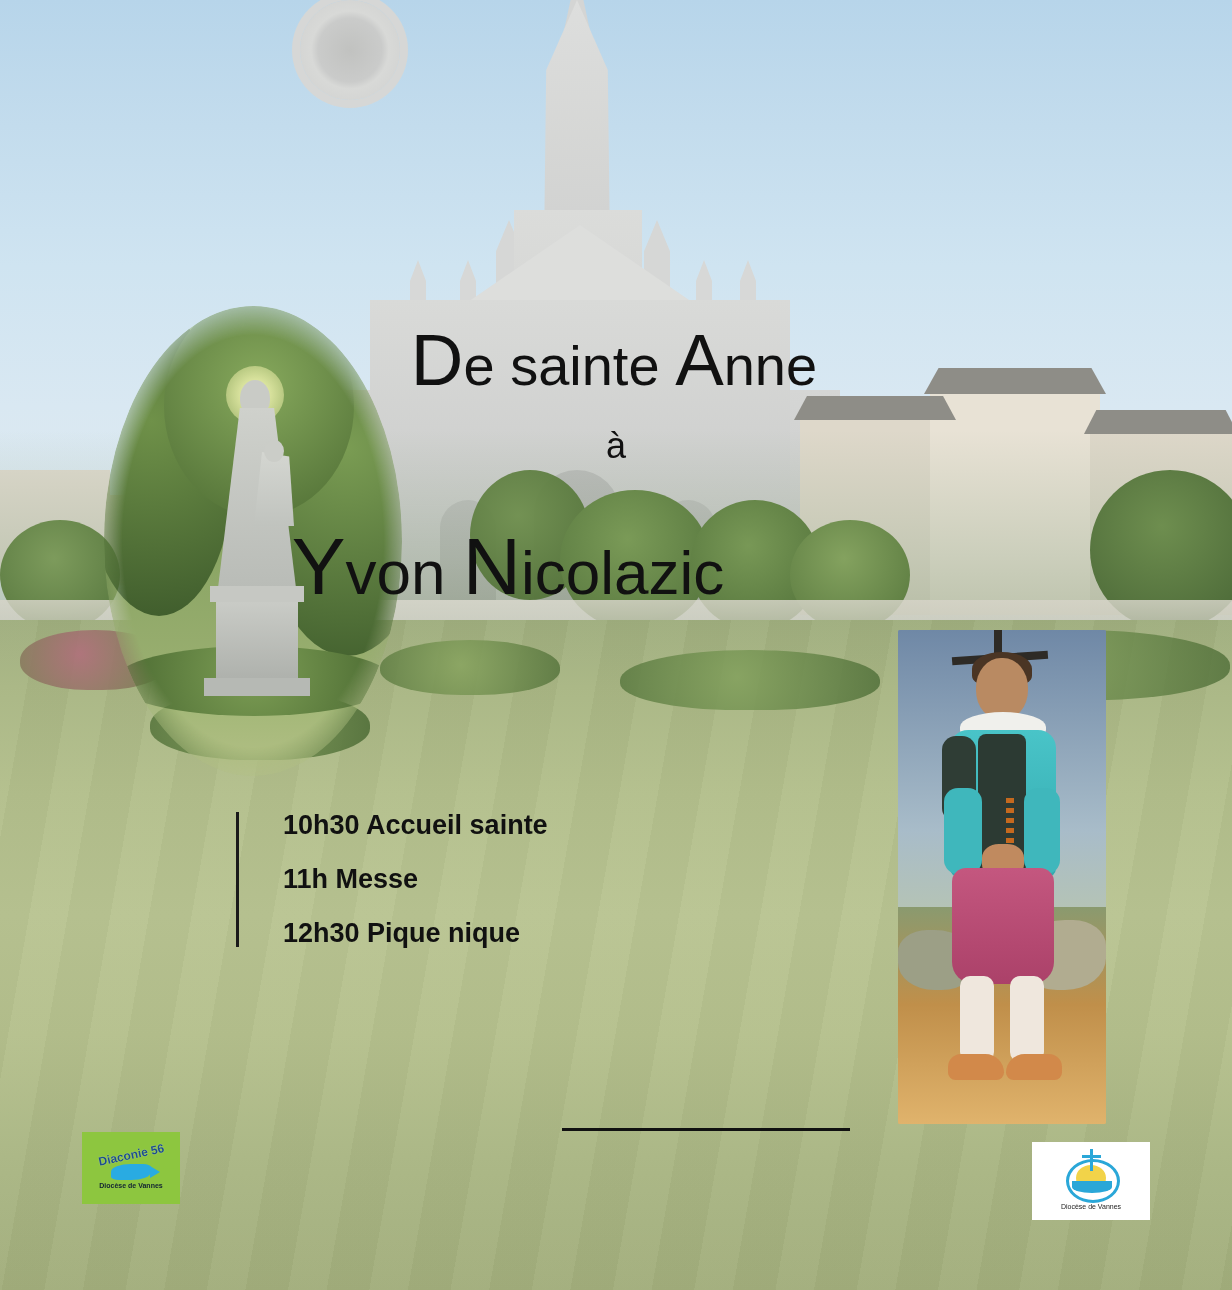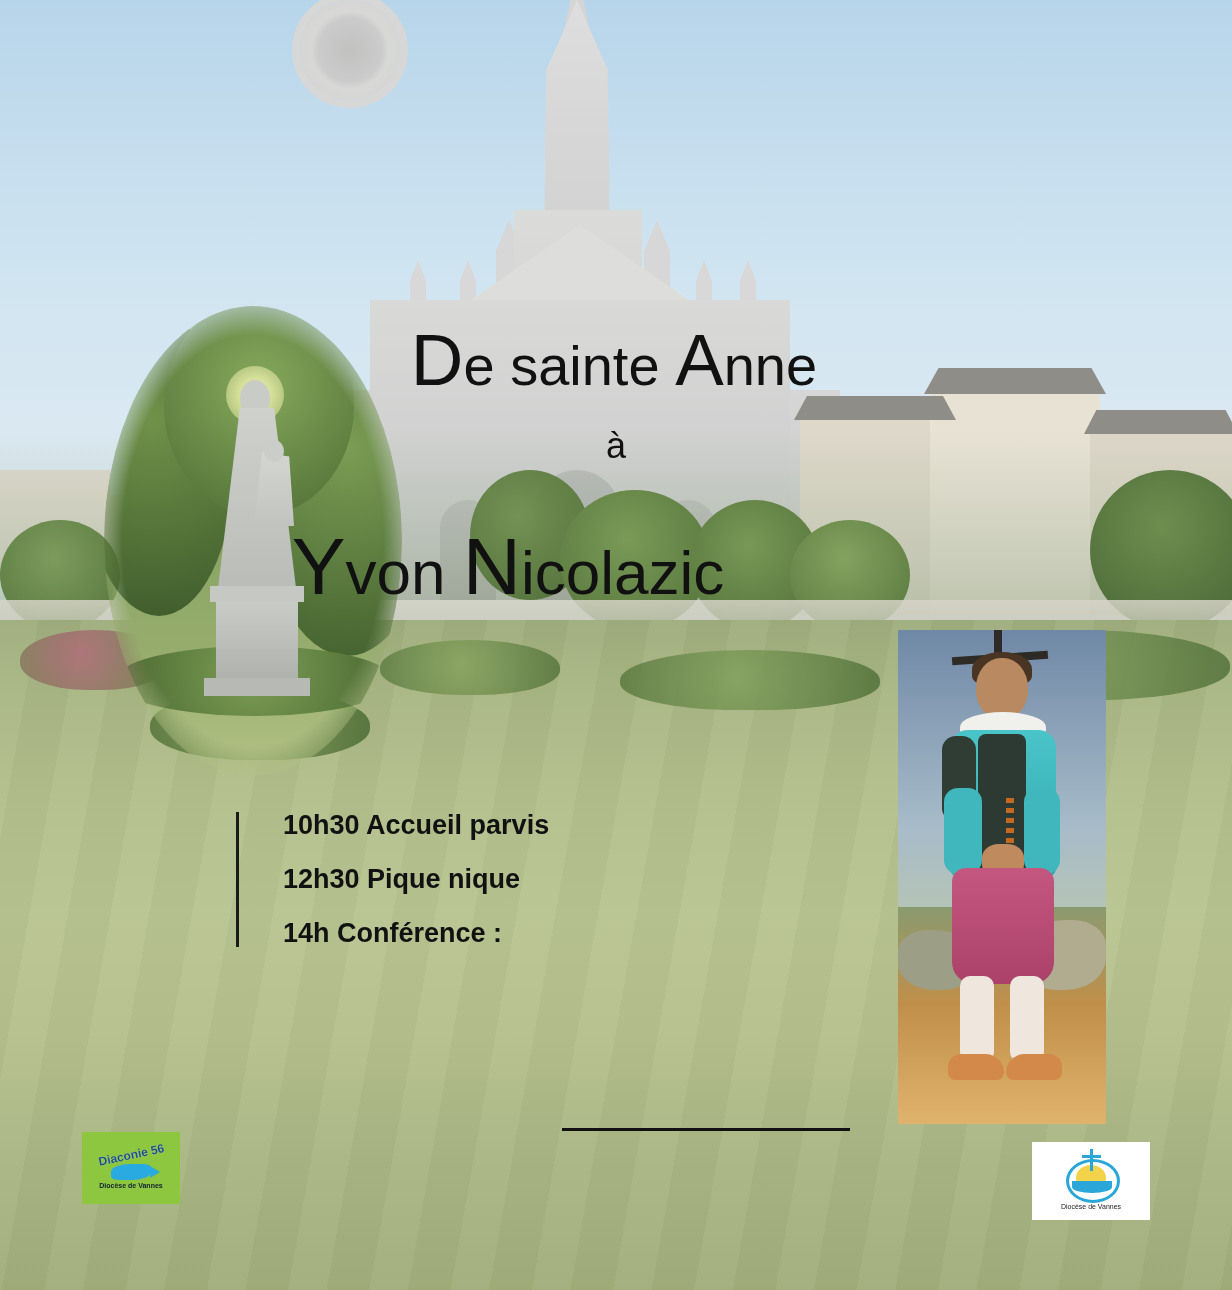--- a/index.html
+++ b/index.html
@@ -501,23 +501,23 @@
     <span class="cap">D</span><span class="sm">e </span><span class="sm">sainte </span><span class="cap">A</span><span class="sm">nne</span>
   </div>
 
   <div class="line-a">à</div>
 
   <div class="line-yvon">
     <span class="cap">Y</span><span class="sm">von </span><span class="cap">N</span><span class="sm">icolazic</span>
   </div>
 
   <div class="program">
-    <div class="program-item">10h30 Accueil parvis</div>
+    <div class="program-item">10h30 Accueil sainte</div>
+    <div class="program-item">11h Messe</div>
     <div class="program-item">12h30 Pique nique</div>
-    <div class="program-item">14h Conférence :</div>
   </div>
 
   <div class="underline-rule"></div>
 
   <div class="logo-diaconie">
     <div class="ld-title">Diaconie 56</div>
     <div class="ld-fish"></div>
     <div class="ld-sub">Diocèse de Vannes</div>
   </div>
 

